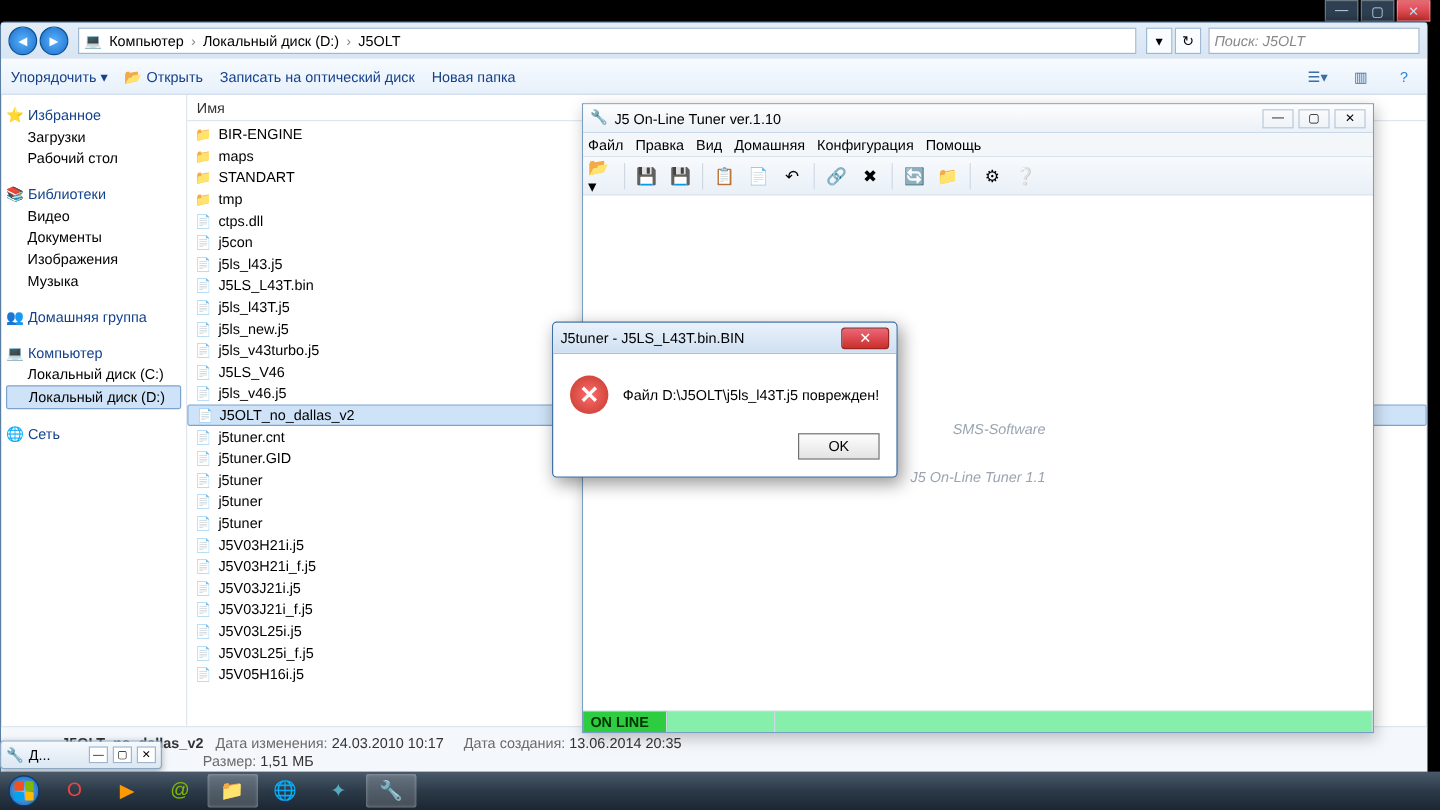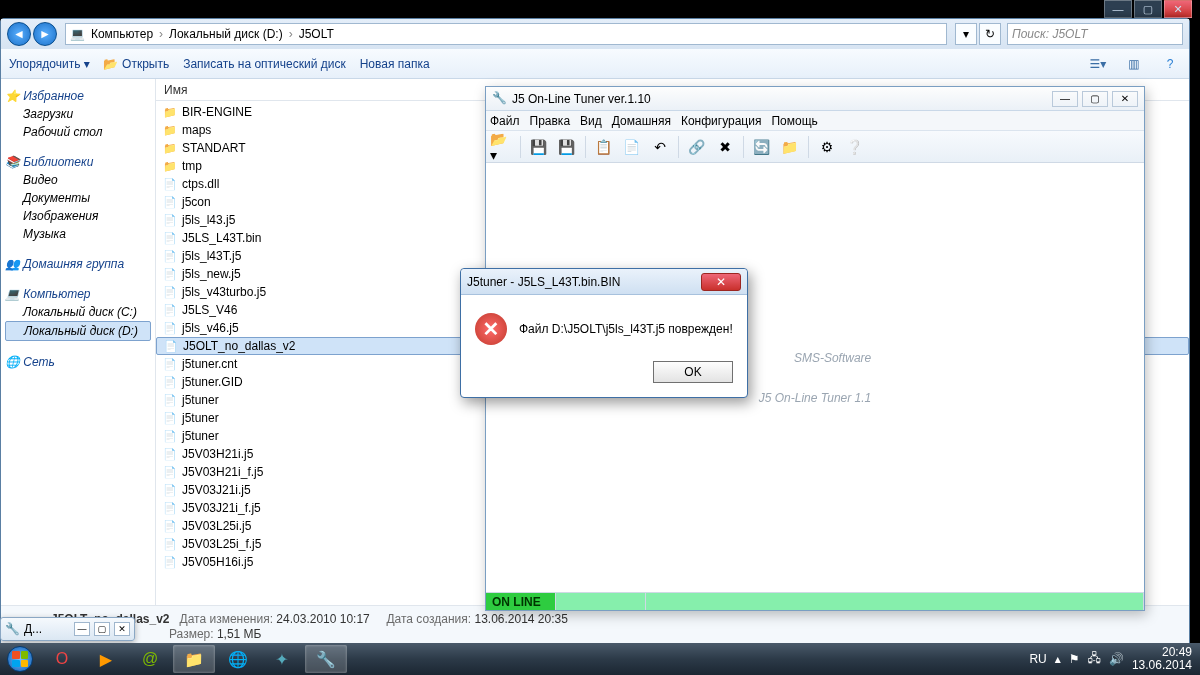--- a/index.html
+++ b/index.html
@@ -12,21 +12,21 @@
 #breadcrumb { flex:1; margin:0 6px; height:22px; border:1px solid #a0b8d0; background:#fff; display:flex; align-items:center; padding:0 4px; gap:6px;}
 #breadcrumb .crumb { color:#000; }
 #breadcrumb .sep { color:#888; }
 .smallbtn{width:22px;height:22px;border:1px solid #a0b8d0;background:#fafdff;display:flex;align-items:center;justify-content:center;margin-left:2px;cursor:pointer;}
 #search{width:176px;height:22px;border:1px solid #a0b8d0;background:#fff;margin-left:6px;padding:0 4px;color:#888;font-style:italic;display:flex;align-items:center;}
 #toolbar{height:30px;background:linear-gradient(#f7fbff,#e7f0fa);border-bottom:1px solid #c9d8e8;display:flex;align-items:center;padding:0 8px;gap:14px;justify-content:center;}
 #toolbar .tbtn{color:#15428b;cursor:pointer;}
 #toolbar .spacer{flex:1;}
 #toolbar .iconbtn{width:22px;height:22px;display:flex;align-items:center;justify-content:center;color:#3a6ea5;cursor:pointer;}
 #body{display:flex;height:calc(100% - 30px - 30px - 42px);}
-#sidebar{width:155px;border-right:1px solid #e0e6ed;padding:6px 4px;overflow:hidden;font-style:italic;}
+#sidebar{width:155px;border-right:1px solid #e0e6ed;padding:6px 4px;overflow:hidden;}
 #sidebar .shead{color:#15428b;font-weight:400;margin:4px 0 2px;cursor:pointer;}
 #sidebar .sitem{padding:2px 0 2px 18px;color:#000;cursor:pointer;white-space:nowrap;overflow:hidden;text-overflow:ellipsis;}
 #sidebar .sitem.sel{background:#cfe3f8;border:1px solid #7da2ce;border-radius:2px;}
 #sidebar .gap{height:10px;}
 #list{flex:1;display:flex;flex-direction:column;}
 #listhead{height:22px;border-bottom:1px solid #e0e6ed;display:flex;align-items:center;}
 #listhead .col{padding:0 8px;color:#333;}
 #files{flex:1;overflow-y:scroll;padding:2px 0;}
 .file{display:flex;align-items:center;height:18px;padding:0 6px;cursor:pointer;}
 .file.sel{background:#cfe3f8;border:1px solid #7da2ce;border-radius:2px;}
@@ -56,21 +56,21 @@
 #tuner .status .online{background:#2ecc40;color:#003300;font-weight:bold;}
 
 
 #dlg{position:absolute;left:460px;top:268px;width:288px;border:1px solid #3e6fa5;border-radius:4px;box-shadow:3px 5px 14px rgba(0,0,0,.4);background:#fff;}
 #dlg .dhdr{height:26px;background:linear-gradient(#eaf2fb,#cfe0f2);border-bottom:1px solid #a7c1dd;border-radius:4px 4px 0 0;display:flex;align-items:center;padding:0 6px;}
 #dlg .dhdr .txt{flex:1;color:#000;}
 #dlg .dhdr .close{width:40px;height:18px;background:linear-gradient(#e67,#c9302c);border:1px solid #9c2621;border-radius:3px;color:#fff;display:flex;align-items:center;justify-content:center;cursor:pointer;}
 #dlg .dbody{padding:18px 14px 8px;display:flex;align-items:center;gap:12px;}
 #dlg .erricon{width:32px;height:32px;border-radius:50%;background:radial-gradient(#ff6b6b,#c0392b);color:#fff;display:flex;align-items:center;justify-content:center;font-size:20px;font-weight:bold;}
 #dlg .dfoot{padding:8px 14px 14px;display:flex;justify-content:flex-end;}
-#dlg .okbtn{width:80px;height:22px;border:1px solid #707070;background:linear-gradient(#fdfdfd,#e3e3e3);cursor:pointer;}
+#dlg .okbtn{width:68px;height:22px;border:1px solid #707070;background:linear-gradient(#fdfdfd,#e3e3e3);cursor:pointer;}
 
 
 #taskbar{position:absolute;left:0;bottom:0;width:1200px;height:32px;background:linear-gradient(#4a5a6a 0%,#2c3a48 50%,#1b2632 100%);display:flex;align-items:center;}
 #start{width:40px;height:32px;display:flex;align-items:center;justify-content:center;cursor:pointer;}
 #start .orb{width:26px;height:26px;border-radius:50%;background:radial-gradient(#7ec0ff,#0a5bb0);border:1px solid #053a6f;display:grid;grid-template:1fr 1fr/1fr 1fr;gap:1px;padding:4px;}
 #start .orb div{border-radius:1px;}
 .tbi{width:42px;height:28px;margin:0 1px;display:flex;align-items:center;justify-content:center;cursor:pointer;font-size:16px;border-radius:2px;}
 .tbi.active{background:rgba(255,255,255,.18);box-shadow:inset 0 0 3px rgba(255,255,255,.4);}
 #tray{margin-left:auto;display:flex;align-items:center;color:#fff;padding:0 8px;gap:8px;}
 #tray .clock{text-align:right;line-height:13px;font-size:11px;}
@@ -353,24 +353,13 @@
         <div style="background:#ffb900"></div>
       </div>
   </div>
   <div class="tbi" style="color:#e44;">O</div>
   <div class="tbi" style="color:#f90;">▶</div>
   <div class="tbi" style="color:#7fba00;">@</div>
   <div class="tbi active">📁</div>
   <div class="tbi">🌐</div>
   <div class="tbi" style="color:#5ab;">✦</div>
   <div class="tbi active">🔧</div>
-  <div id="tray">
-    <span class="ti">RU</span>
-    <span class="ti">▴</span>
-    <span class="ti">⚑</span>
-    <span class="ti">🖧</span>
-    <span class="ti">🔊</span>
-    <div class="clock">
-      <div>20:49</div>
-      <div>13.06.2014</div>
-    </div>
-  </div>
 </div>
 
 </body></html>

